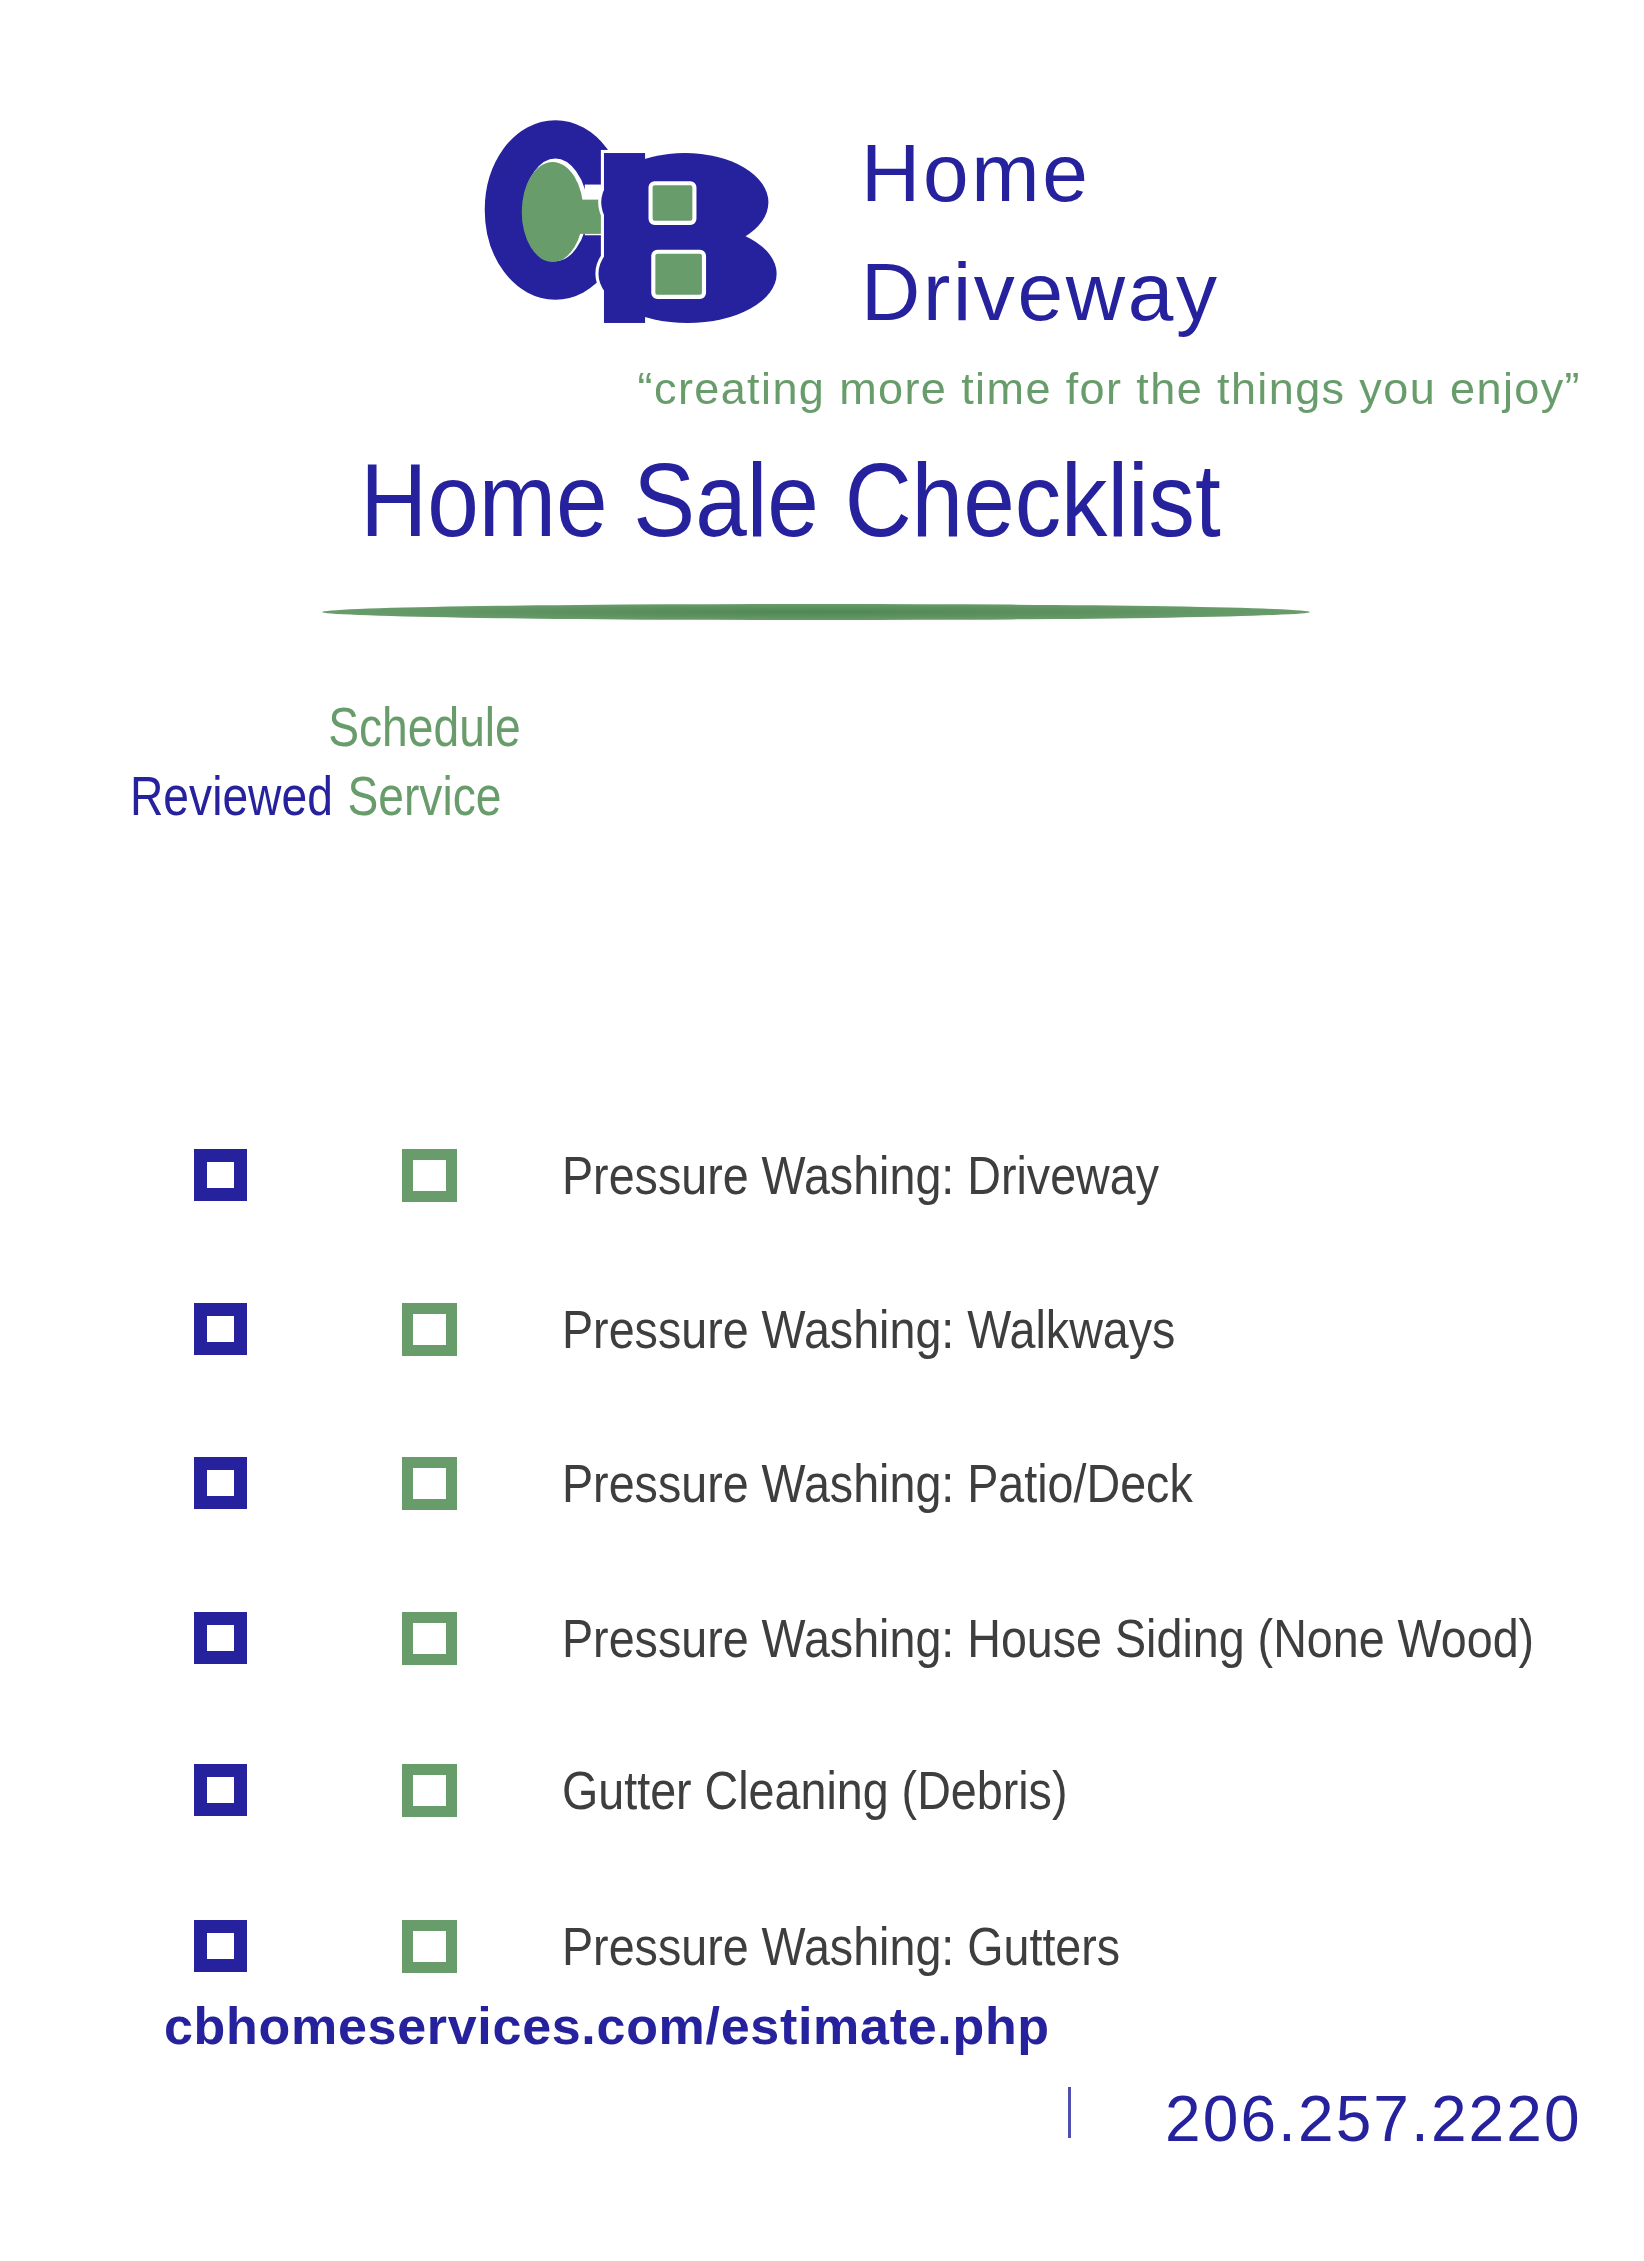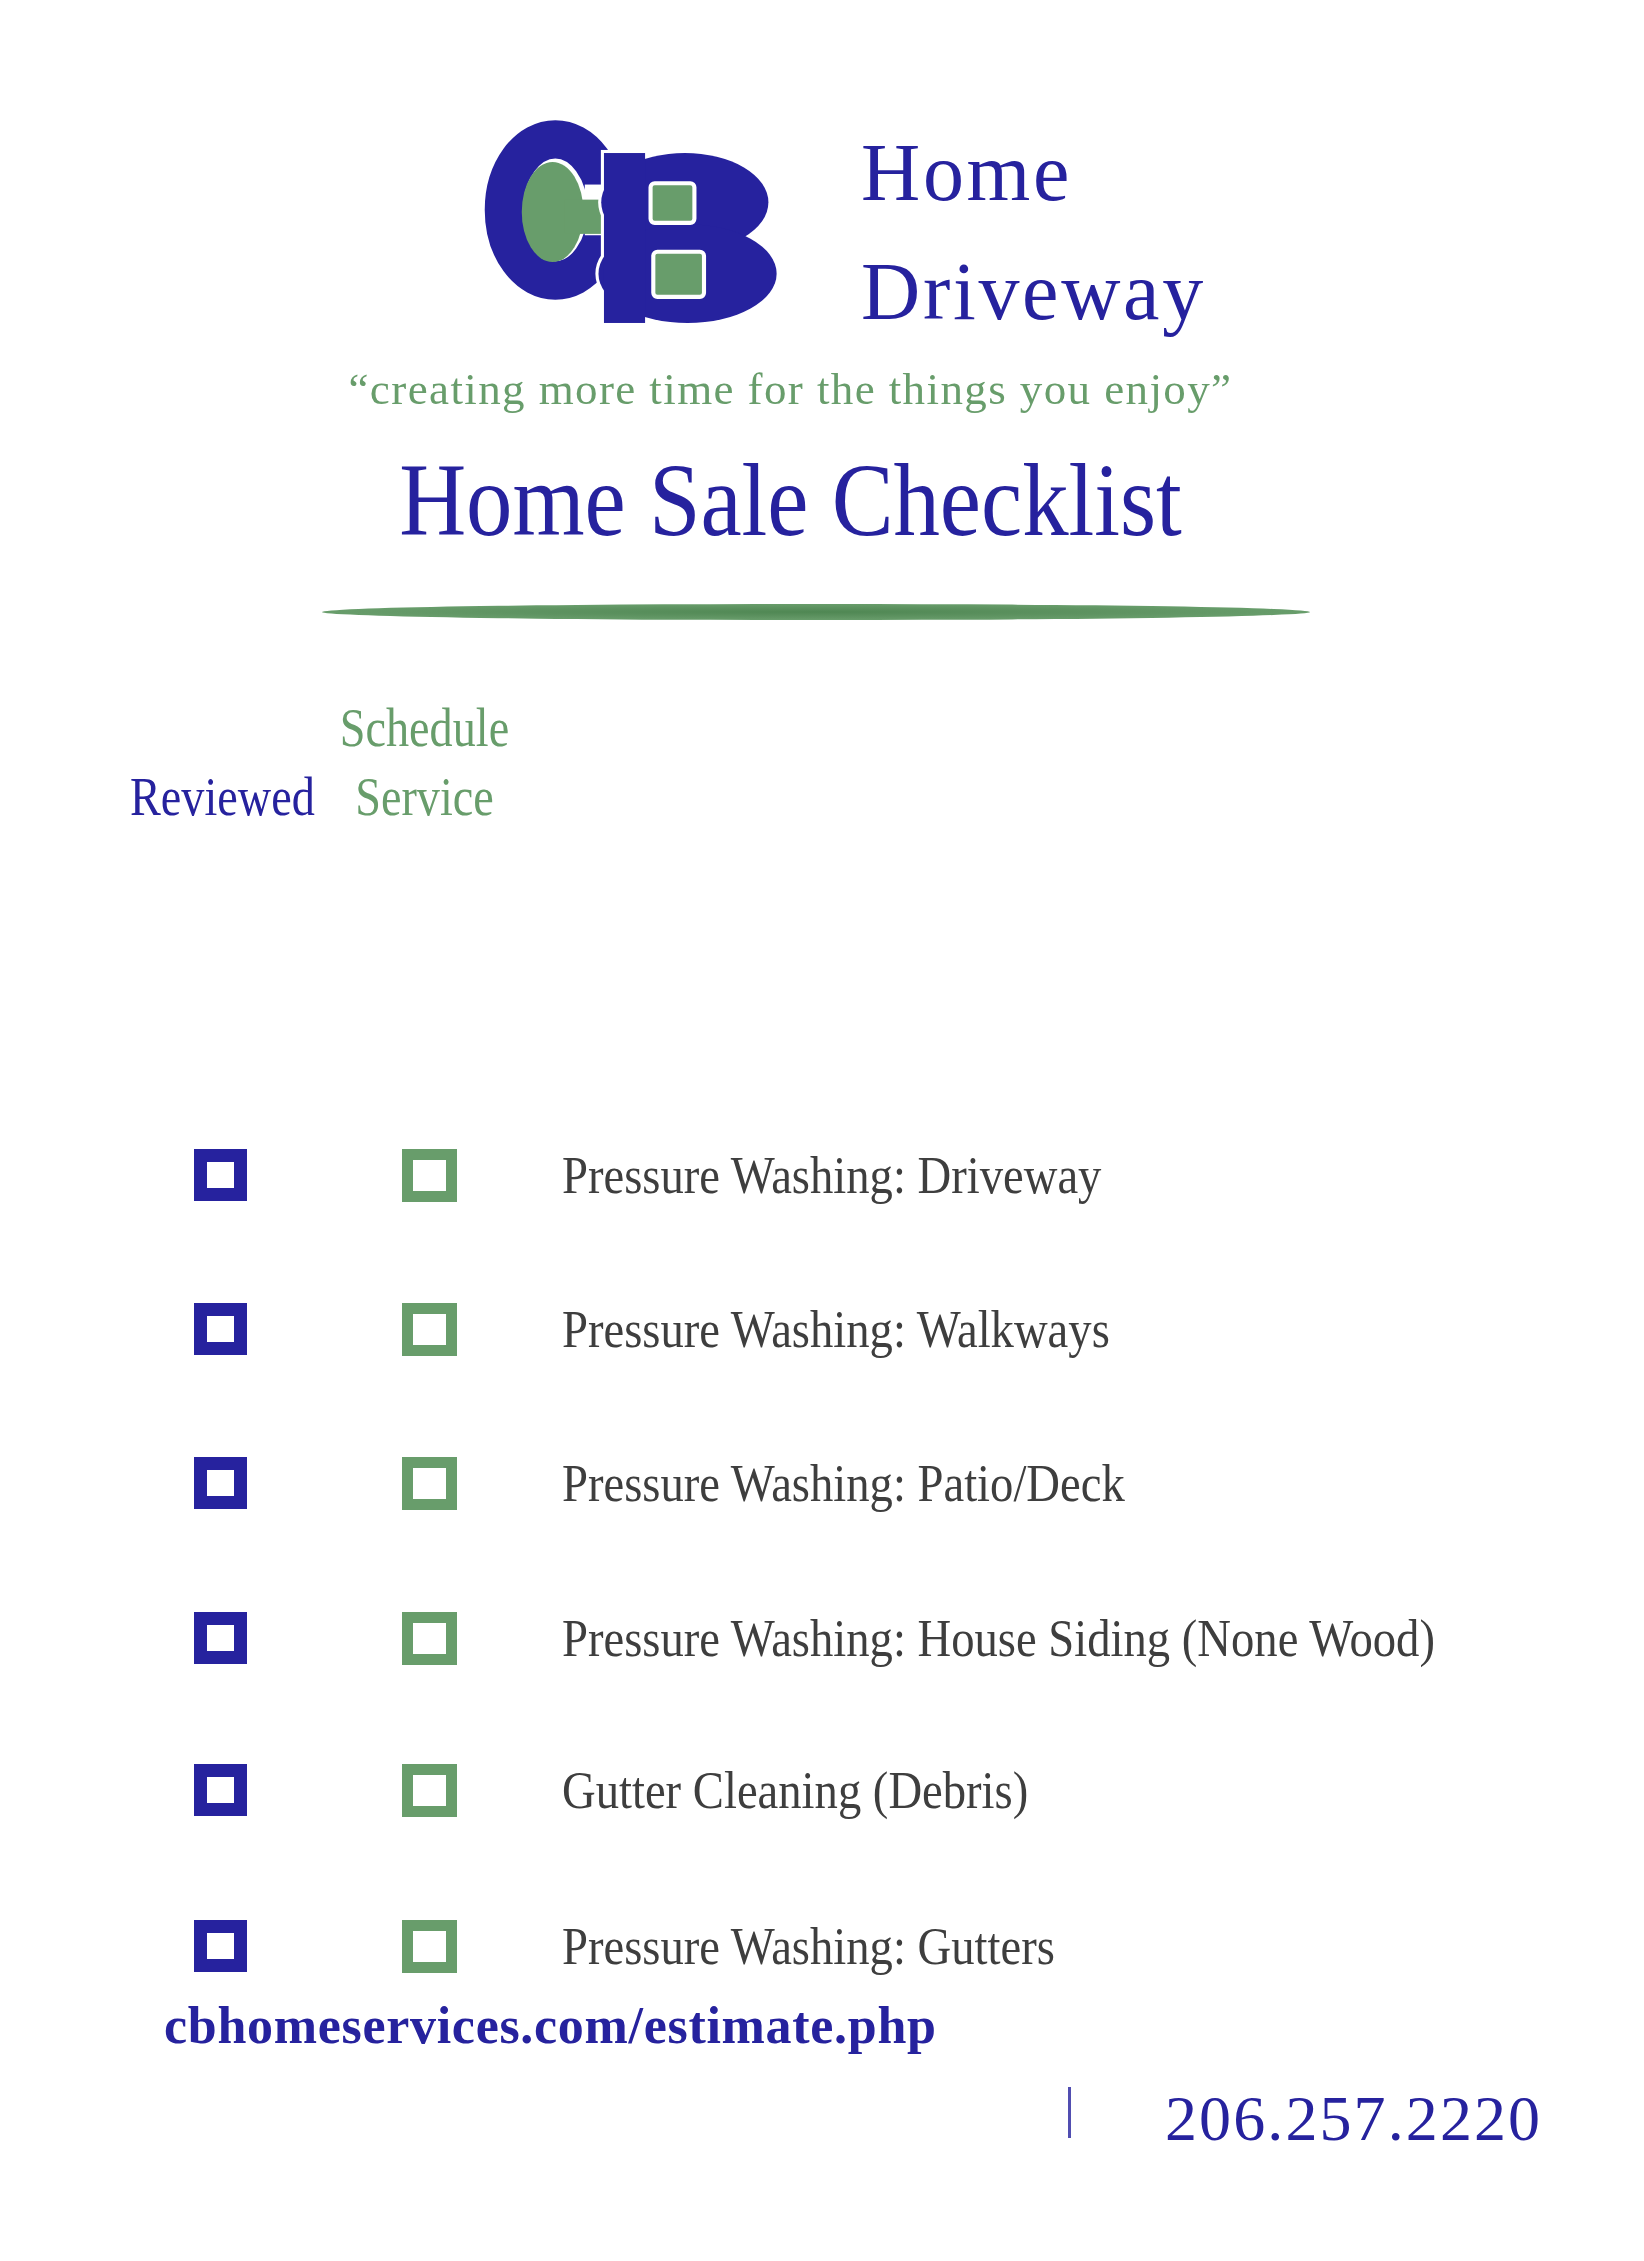--- a/index.html
+++ b/index.html
@@ -3,21 +3,21 @@
 <meta charset="utf-8">
 <style>
   :root{
     --blue:#26229E;
     --green:#689D6B;
     --text:#3E3E3E;
   }
   html,body{margin:0;padding:0;background:#fff;}
   .page{
     position:relative;width:1581px;height:2261px;background:#fff;overflow:hidden;
-    font-family:Liberation Serif, serif;
+    font-family:Liberation Sans, sans-serif;
   }
 
   
   .logo{position:absolute;left:482px;top:116px;width:296px;height:207px;}
   .c-outline{fill:none;stroke:#fff;stroke-width:70px;}
   .c-ring{fill:none;stroke:var(--blue);stroke-width:56px;}
   .fill-white{fill:#fff;}
   .fill-green{fill:var(--green);}
   .b-stroke{fill:var(--blue);stroke:#fff;stroke-width:9px;}
   .b-fill{fill:var(--blue);}
@@ -25,21 +25,21 @@
 
   
   .brand-name{
     position:absolute;left:861px;color:var(--blue);font-size:82px;
     letter-spacing:2.7px;line-height:1;white-space:nowrap;
   }
   .brand-home{top:132px;}
   .brand-services{top:251px;}
 
   .tagline{
-    position:absolute;left:0;right:0;top:363px;text-align:center;
+    position:absolute;left:0;right:0;top:363px;text-align:right;
     color:var(--green);font-size:45px;letter-spacing:1.4px;white-space:nowrap;
   }
 
   .title{
     position:absolute;left:0;right:0;top:449px;text-align:center;
     color:var(--blue);font-size:103px;line-height:1;white-space:nowrap;
     transform:scaleX(0.9);transform-origin:center top;
   }
 
   .divider{

